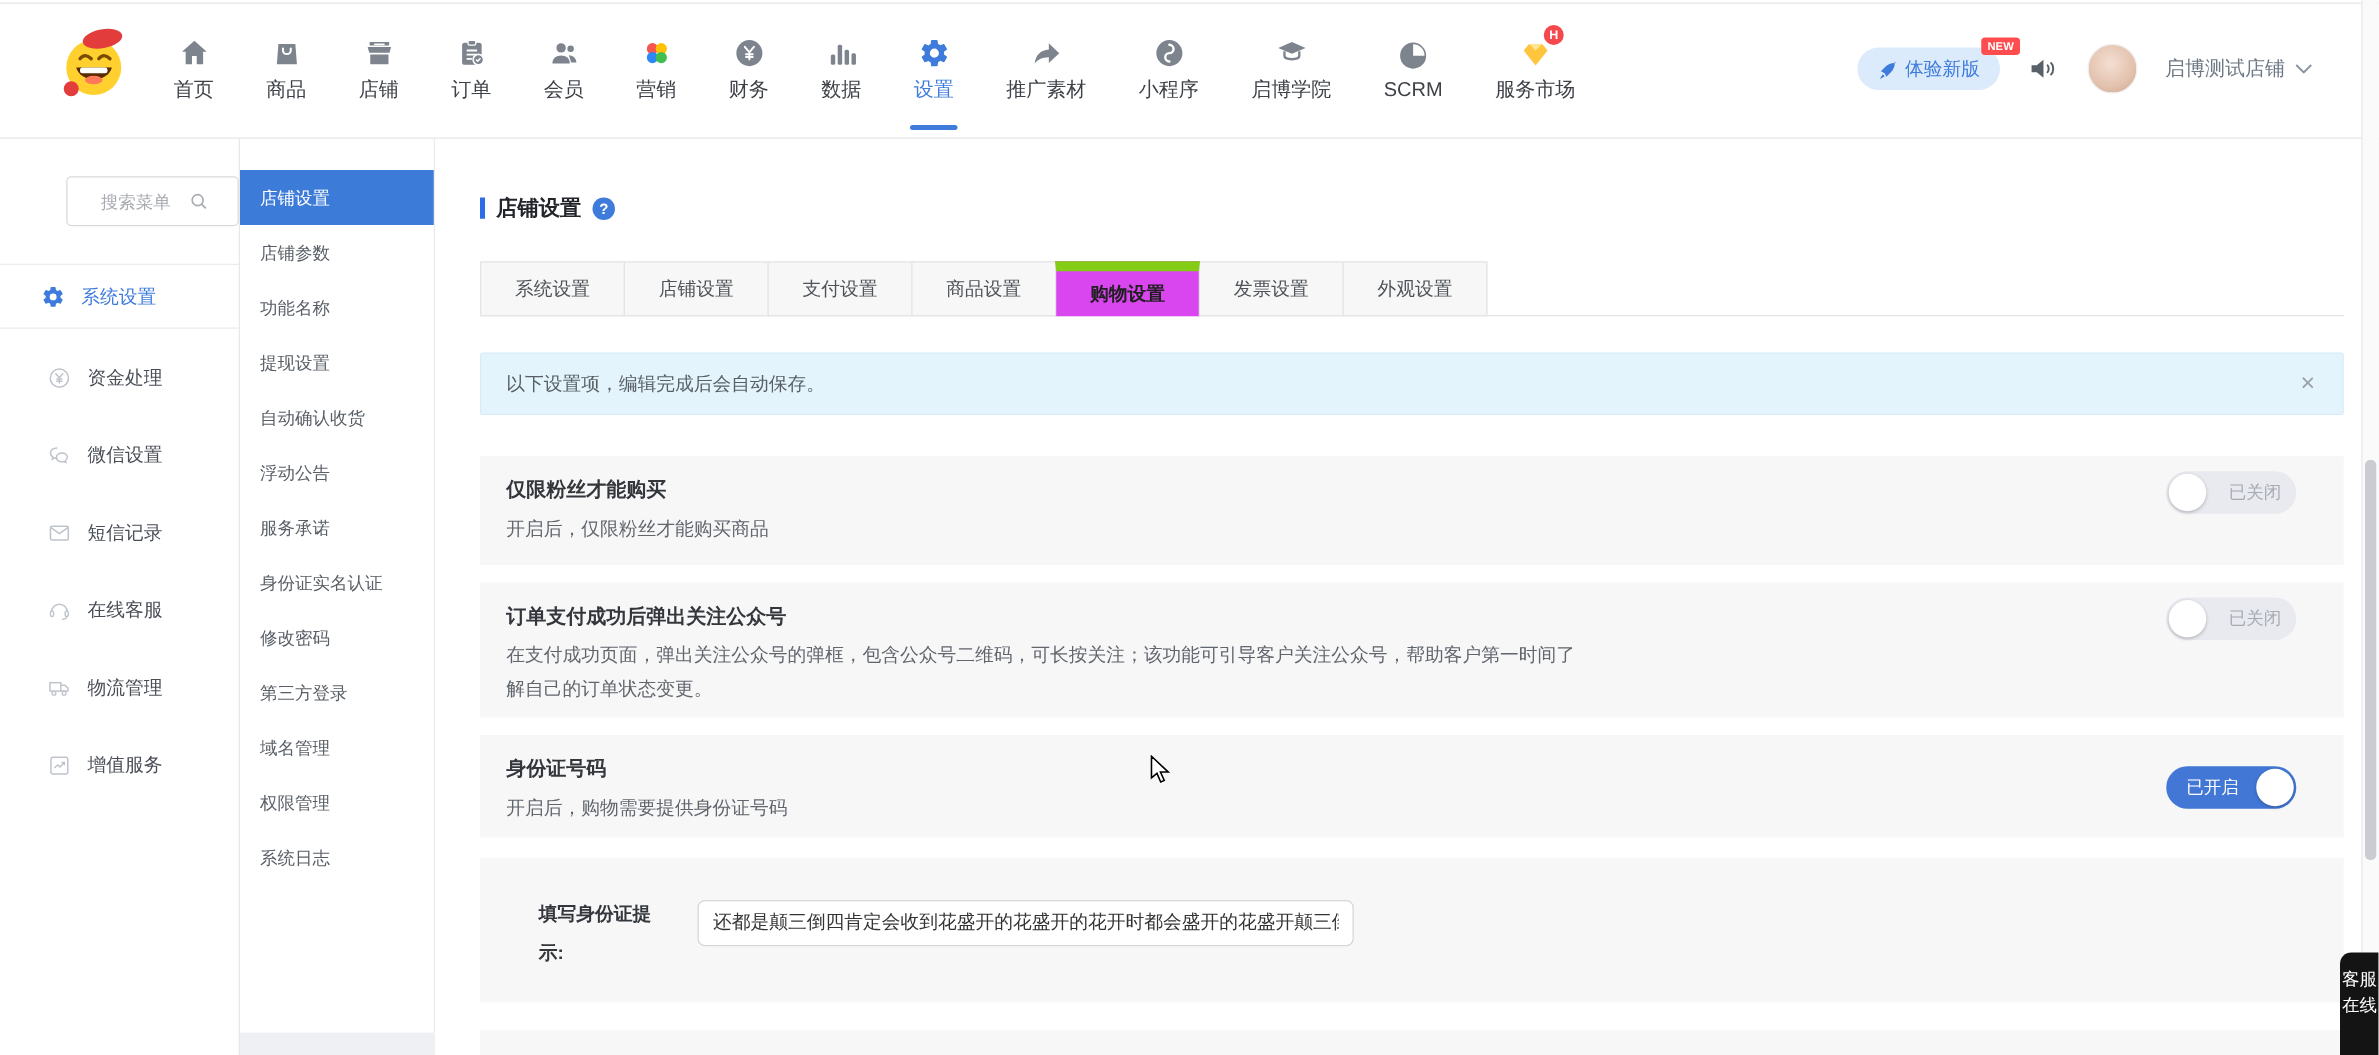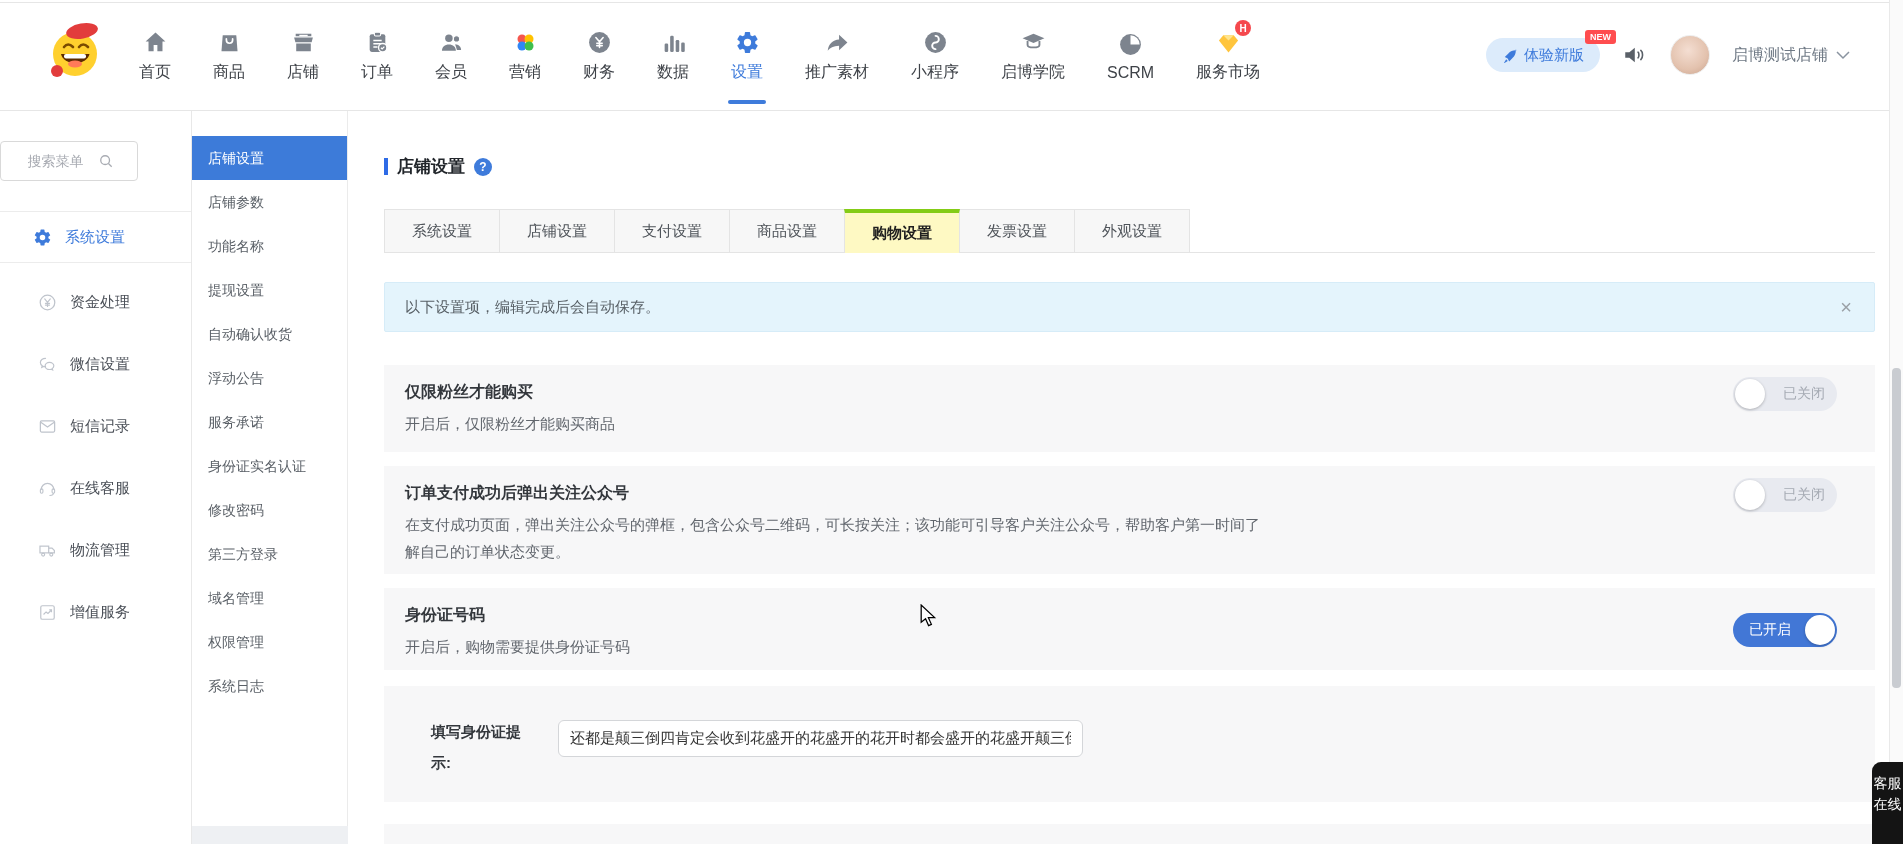--- a/index.html
+++ b/index.html
@@ -19,42 +19,42 @@
   .trynew{position:relative;height:34px;background:#dcebfb;border-radius:17px;display:flex;align-items:center;gap:7px;padding:0 16px;color:#3E7BDB;font-size:15px;cursor:pointer}
   .newbadge{position:absolute;top:-8px;right:-16px;background:#FF4D4F;color:#fff;font-size:9px;font-weight:bold;padding:2px 5px;border-radius:3px}
   .newbadge::after{content:"";position:absolute;left:-3px;bottom:2px;border:4px solid transparent;border-right-color:#FF4D4F}
   .avatar{width:38px;height:38px;border-radius:50%;background:radial-gradient(circle at 45% 38%,#f4ded2,#e3c2ae 60%,#c9a18b);border:1px solid #eee;cursor:pointer}
   .storename{display:flex;align-items:center;gap:8px;color:#6e7884;font-size:16px;cursor:pointer}
   
   .scrollbar{position:absolute;right:0;top:0;width:13px;height:844px;background:#fafafa;border-left:1px solid #e9e9e9;z-index:40}
   .thumb{position:absolute;left:2px;top:368px;width:9px;height:320px;border-radius:4px;background:#c9ccd1}
   
   .sidebar1{position:absolute;left:0;top:110px;width:192px;height:734px;background:#fff;border-right:1px solid #e8e8e8;box-sizing:border-box;z-index:5}
-  .searchwrap{height:101px;border-bottom:1px solid #ececec;display:flex;align-items:center;justify-content:flex-start}
+  .searchwrap{height:101px;border-bottom:1px solid #ececec;display:flex;align-items:center;justify-content:flex-end}
   .searchbox{width:136px;height:38px;border:1px solid #d9d9d9;border-radius:4px;background:#fff;display:flex;align-items:center;justify-content:center;gap:3px}
   .searchbox input{width:66px;border:none;outline:none;font-size:14px;color:#333;background:transparent}
   .searchbox input::placeholder{color:#a8abb2}
   .sysrow{height:50px;border-bottom:1px solid #ececec;display:flex;align-items:center;padding-left:33px;gap:13px;color:#3E7BDB;font-size:15px;cursor:pointer}
   .menu1{padding-top:8px}
   .m1item{height:62px;display:flex;align-items:center;padding-left:38px;gap:13px;font-size:15px;color:#4a4f57;cursor:pointer}
   
   .submenu{position:absolute;left:192px;top:110px;width:156px;height:716px;background:#fff;border-right:1px solid #ebebeb;box-sizing:border-box;padding-top:26px;z-index:5}
   .subitem{height:44px;line-height:44px;padding-left:16px;font-size:14px;color:#595f66;cursor:pointer;white-space:nowrap}
   .subitem.active{background:#3D7BD9;color:#fff}
   
   .main{position:absolute;left:348px;top:110px;width:1542px;height:734px;background:#fff}
   .ptitle{position:absolute;left:36px;top:45px;display:flex;align-items:center;gap:9px}
   .pbar{width:4px;height:17px;background:#2E6BE6}
   .ptext{font-size:17px;font-weight:bold;color:#22262b}
   .qicon{width:18px;height:18px;border-radius:50%;background:#3E7BDB;color:#fff;font-size:12px;font-weight:bold;display:flex;align-items:center;justify-content:center;cursor:pointer}
   .tabs{position:absolute;left:36px;top:99px;width:1491px;height:44px;display:flex}
   .tabs::after{content:"";position:absolute;left:0;bottom:0;width:100%;height:1px;background:#e4e4e4}
   .tab{box-sizing:border-box;width:116px;height:44px;background:#f7f7f7;border:1px solid #e4e4e4;display:flex;align-items:center;justify-content:center;font-size:15px;color:#4e5359;cursor:pointer;position:relative;z-index:1}
   .tab + .tab{margin-left:-1px}
-  .tab.active{background:#fef9c3;border-top:4px solid #84cc16;border-bottom:none;font-weight:bold;color:#1f1f1f;z-index:3}
+  .tab.active{background:#d946ef;border-top:8px solid #84cc16;border-bottom:none;font-weight:bold;color:#1f1f1f;z-index:3}
   .banner{position:absolute;left:36px;top:172px;width:1491px;height:50px;box-sizing:border-box;background:#E4F4FC;border:1px solid #d6ecf8;border-radius:2px;display:flex;align-items:center;padding:0 20px;font-size:15px;color:#586066}
   .banner-close{position:absolute;right:16px;top:11px;font-size:20px;color:#9aa0a6;cursor:pointer;padding:2px 6px}
   .srow{position:absolute;left:36px;width:1491px;background:#f7f7f8;box-sizing:border-box;padding:17px 0 0 21px}
   .srow1{top:255px;height:87px}.srow2{top:356px;height:108px}.srow3{top:478px;height:82px}
   .srow4{top:576px;height:116px;padding:0}
   .srow5{top:714px;height:20px;padding:0}
   .rtitle{font-size:16px;font-weight:bold;color:#33373c}
   .rdesc{margin-top:7px;font-size:15px;color:#61666d;max-width:862px;line-height:27px}
   .toggle{position:absolute;right:38px;top:12px;width:104px;height:34px;border-radius:17px;cursor:pointer}
   .srow3 .toggle{top:25px}

